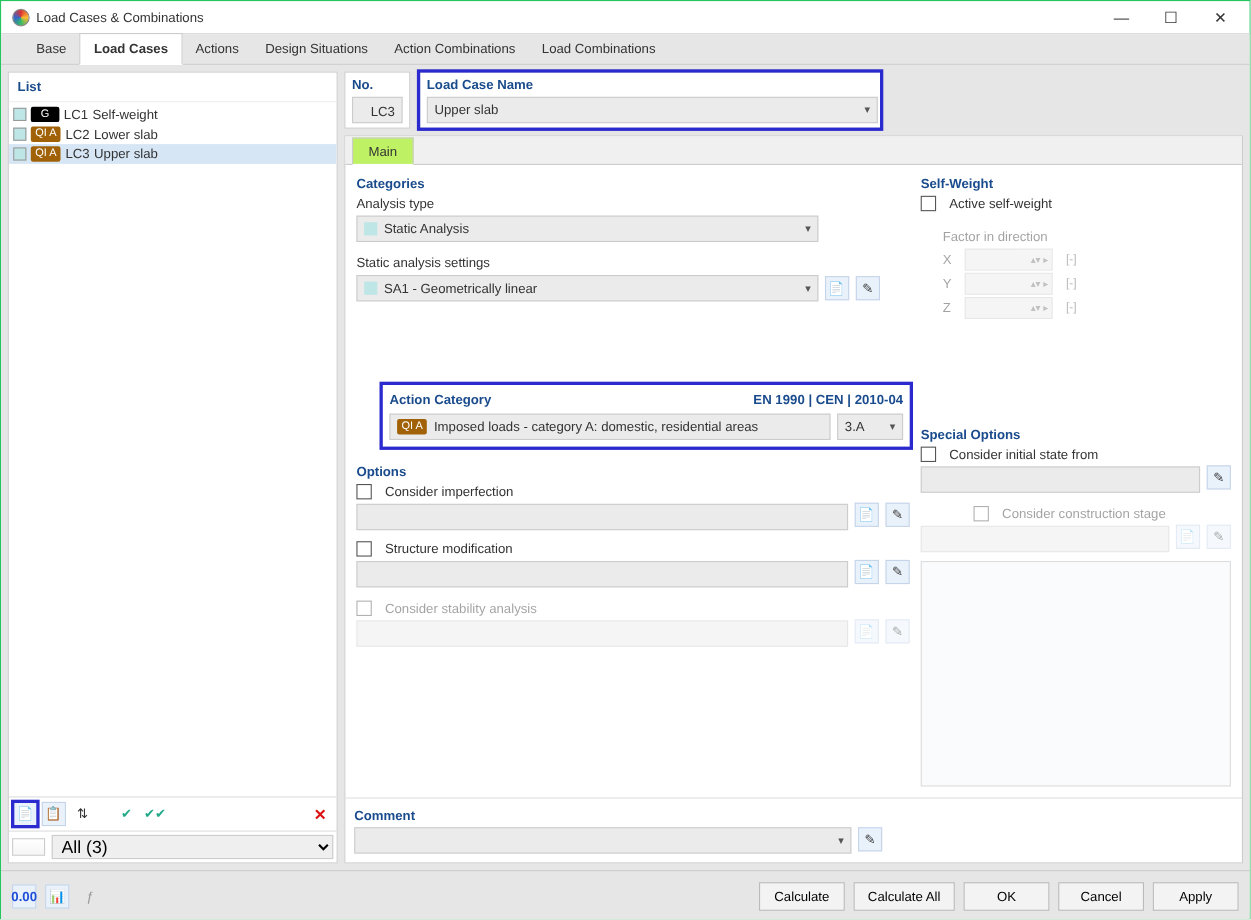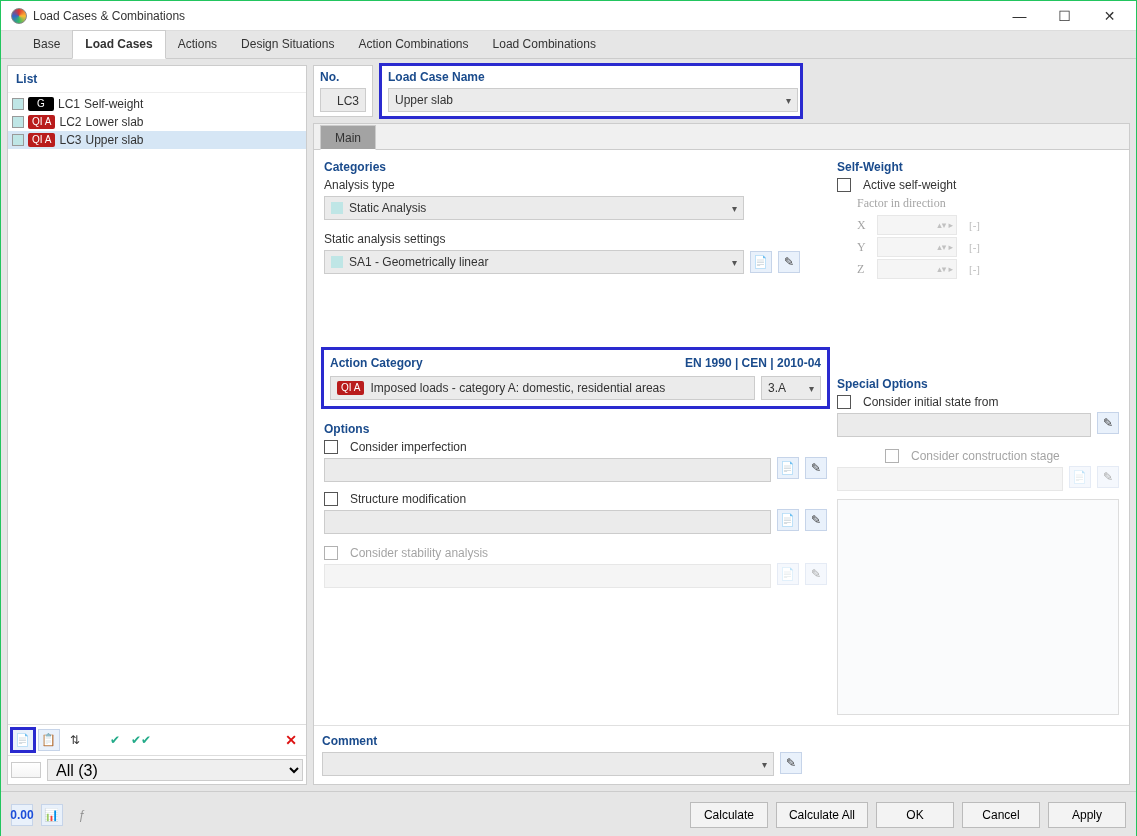--- a/index.html
+++ b/index.html
@@ -26,21 +26,21 @@
   
   .work { display:flex; height: calc(836px - 30px - 28px - 46px); background:#e6e6e6; padding:6px; gap:6px;}
   .leftpanel { width: 300px; background:#fff; border:1px solid #ccc; display:flex; flex-direction:column; }
   .panel-hdr { font-weight:600; padding:6px 8px; color:#1a4b8c; border-bottom:1px solid #eee;}
   .lc-list { flex:1; overflow:auto; padding-top:2px;}
   .lc-row { display:flex; align-items:center; height:18px; padding:0 4px; gap:4px; font-size:12px;}
   .lc-row.sel { background:#d6e6f5; }
   .swatch { width:12px; height:12px; border:1px solid #999;}
   .tag { font-size:10px; color:#fff; padding:0 4px; border-radius:2px; line-height:14px; height:14px; min-width:26px; text-align:center;}
   .tag.g { background:#000; }
-  .tag.q { background:#b91c1c; }
+  .tag.q { background:#a16207; }
   .left-toolbar { display:flex; align-items:center; padding:4px; gap:4px; border-top:1px solid #ddd;}
   .mini-btn { width:22px; height:22px; border:1px solid #c6d4e9; background:#e9f1fb; display:flex; align-items:center; justify-content:center; font-size:12px; cursor:pointer;}
   .mini-btn.flat { border:1px solid transparent; background:transparent;}
   .hl { outline:3px solid #2a2acf; outline-offset:-1px; }
   .filterbar { display:flex; align-items:center; border-top:1px solid #ddd; padding:3px;}
   .filterbar .swatch2 { width:30px; height:16px; border:1px solid #ccc; background:linear-gradient(#fff,#f5f5f5); margin-right:6px;}
   .filterbar select { flex:1; height:22px; border:1px solid #ccc; padding:0 4px; font-size:16px;}
   
   .right { flex:1; display:flex; flex-direction:column; gap:6px;}
   .row1 { display:flex; gap:8px; }
@@ -50,35 +50,35 @@
   .no-box .val { display:inline-block; width:46px; height:24px; line-height:24px; text-align:right; background:#ebebeb; border:1px solid #ccc; margin-top:4px; padding-right:6px;}
   .name-box { width:420px; padding:4px 6px;}
   .name-box .lbl { font-weight:600; color:#1a4b8c;}
   .name-combo { display:flex; align-items:center; width:410px; height:24px; background:#ebebeb; border:1px solid #ccc; margin-top:4px; padding:0 6px; justify-content:space-between;}
   .tosolve { width:280px; padding:4px 8px;}
   .tosolve .lbl { font-weight:600; color:#1a4b8c;}
   .chk { width:14px; height:14px; border:1px solid #555; display:inline-flex; align-items:center; justify-content:center; font-size:11px; line-height:11px; margin-right:6px; background:#fff;}
   .chk.on::after { content:"✓"; }
   .maincard { flex:1; background:#fff; border:1px solid #ccc; position:relative; display:flex; flex-direction:column;}
   .innertab { height:26px; background:#f0f0f0; border-bottom:1px solid #ccc; display:flex;}
-  .innertab .t { padding:5px 14px; border:1px solid #ccc; border-bottom:1px solid #fff; background:#a3a3a3; position:relative; top:1px; margin-left:6px;}
+  .innertab .t { padding:5px 14px; border:1px solid #ccc; border-bottom:1px solid #fff; background:#bef264; position:relative; top:1px; margin-left:6px;}
   .body2 { flex:1; display:flex; gap:10px; padding:10px; }
   .leftcol { flex:1; display:flex; flex-direction:column; gap:8px;}
   .rightcol { width:282px; display:flex; flex-direction:column; gap:8px;}
   .section-title { font-weight:600; color:#1a4b8c; margin-bottom:4px;}
   .field-label { font-size:12px; color:#333; margin:4px 0;}
   .combo { height:24px; background:#ebebeb; border:1px solid #ccc; display:flex; align-items:center; justify-content:space-between; padding:0 6px;}
   .combo .swb { width:12px; height:12px; background:#bfe6e6; margin-right:6px;}
   .icon-btn { width:22px; height:22px; border:1px solid #c6d4e9; background:#e9f1fb; display:inline-flex; align-items:center; justify-content:center; font-size:12px; cursor:pointer;}
   .action-hdr { display:flex; justify-content:space-between; font-weight:600; color:#1a4b8c;}
   .action-hdr .ref { font-weight:600; }
   .action-row { display:flex; align-items:center; gap:6px; margin-top:6px;}
   .action-combo { flex:1; height:24px; background:#ebebeb; border:1px solid #ccc; display:flex; align-items:center; padding:0 6px; gap:6px;}
   .action-code { width:60px; height:24px; background:#ebebeb; border:1px solid #ccc; display:flex; align-items:center; justify-content:space-between; padding:0 6px;}
-  .hl-box { outline:3px solid #2a2acf; outline-offset:0px; padding:6px; }
+  .hl-box { outline:3px solid #2a2acf; outline-offset:0px; padding:6px;margin-left:24px; }
   .opt-row { display:flex; align-items:center; gap:6px; margin-top:4px;}
   .opt-input { height:24px; background:#ebebeb; border:1px solid #ccc; flex:1; margin-top:4px;}
   .opt-group { margin-top:8px;}
   .disabled { opacity:0.45; }
   .spin { width:80px; height:20px; background:#ebebeb; border:1px solid #ccc; display:inline-flex; align-items:center; font-size:11px;}
   .spin .nub { margin-left:auto; font-size:9px; padding:0 3px; color:#777;}
   .sw-row { display:flex; align-items:center; gap:6px; margin:2px 0;}
   .unit { color:#666; margin-left:6px; font-size:11px;}
   .special-empty { flex:1; border:1px solid #ddd; background:#fafbfc;}
   .comment-row { border-top:1px solid #e0e0e0; padding:8px; display:flex; align-items:center; gap:8px;}
@@ -260,21 +260,21 @@
           </div>
 
           <div class="rightcol">
 
             <div>
               <div class="section-title">Self-Weight</div>
               <div class="opt-row">
                 <span class="chk"></span>
                 <span>Active self-weight</span>
               </div>
-              <div class="disabled" style="margin-left:20px; margin-top:4px;font-family:Liberation Serif, serif;">
+              <div class="disabled" style="margin-left:20px; margin-top:16px;">
                 <div style="margin-bottom:4px;">Factor in direction</div>
                 <div class="sw-row">
                     <span style="width:14px">X</span>
                     <span class="spin">
                       <span class="nub">▴▾ ▸</span>
                     </span>
                     <span class="unit">[-]</span>
                   </div>
                 <div class="sw-row">
                     <span style="width:14px">Y</span>

